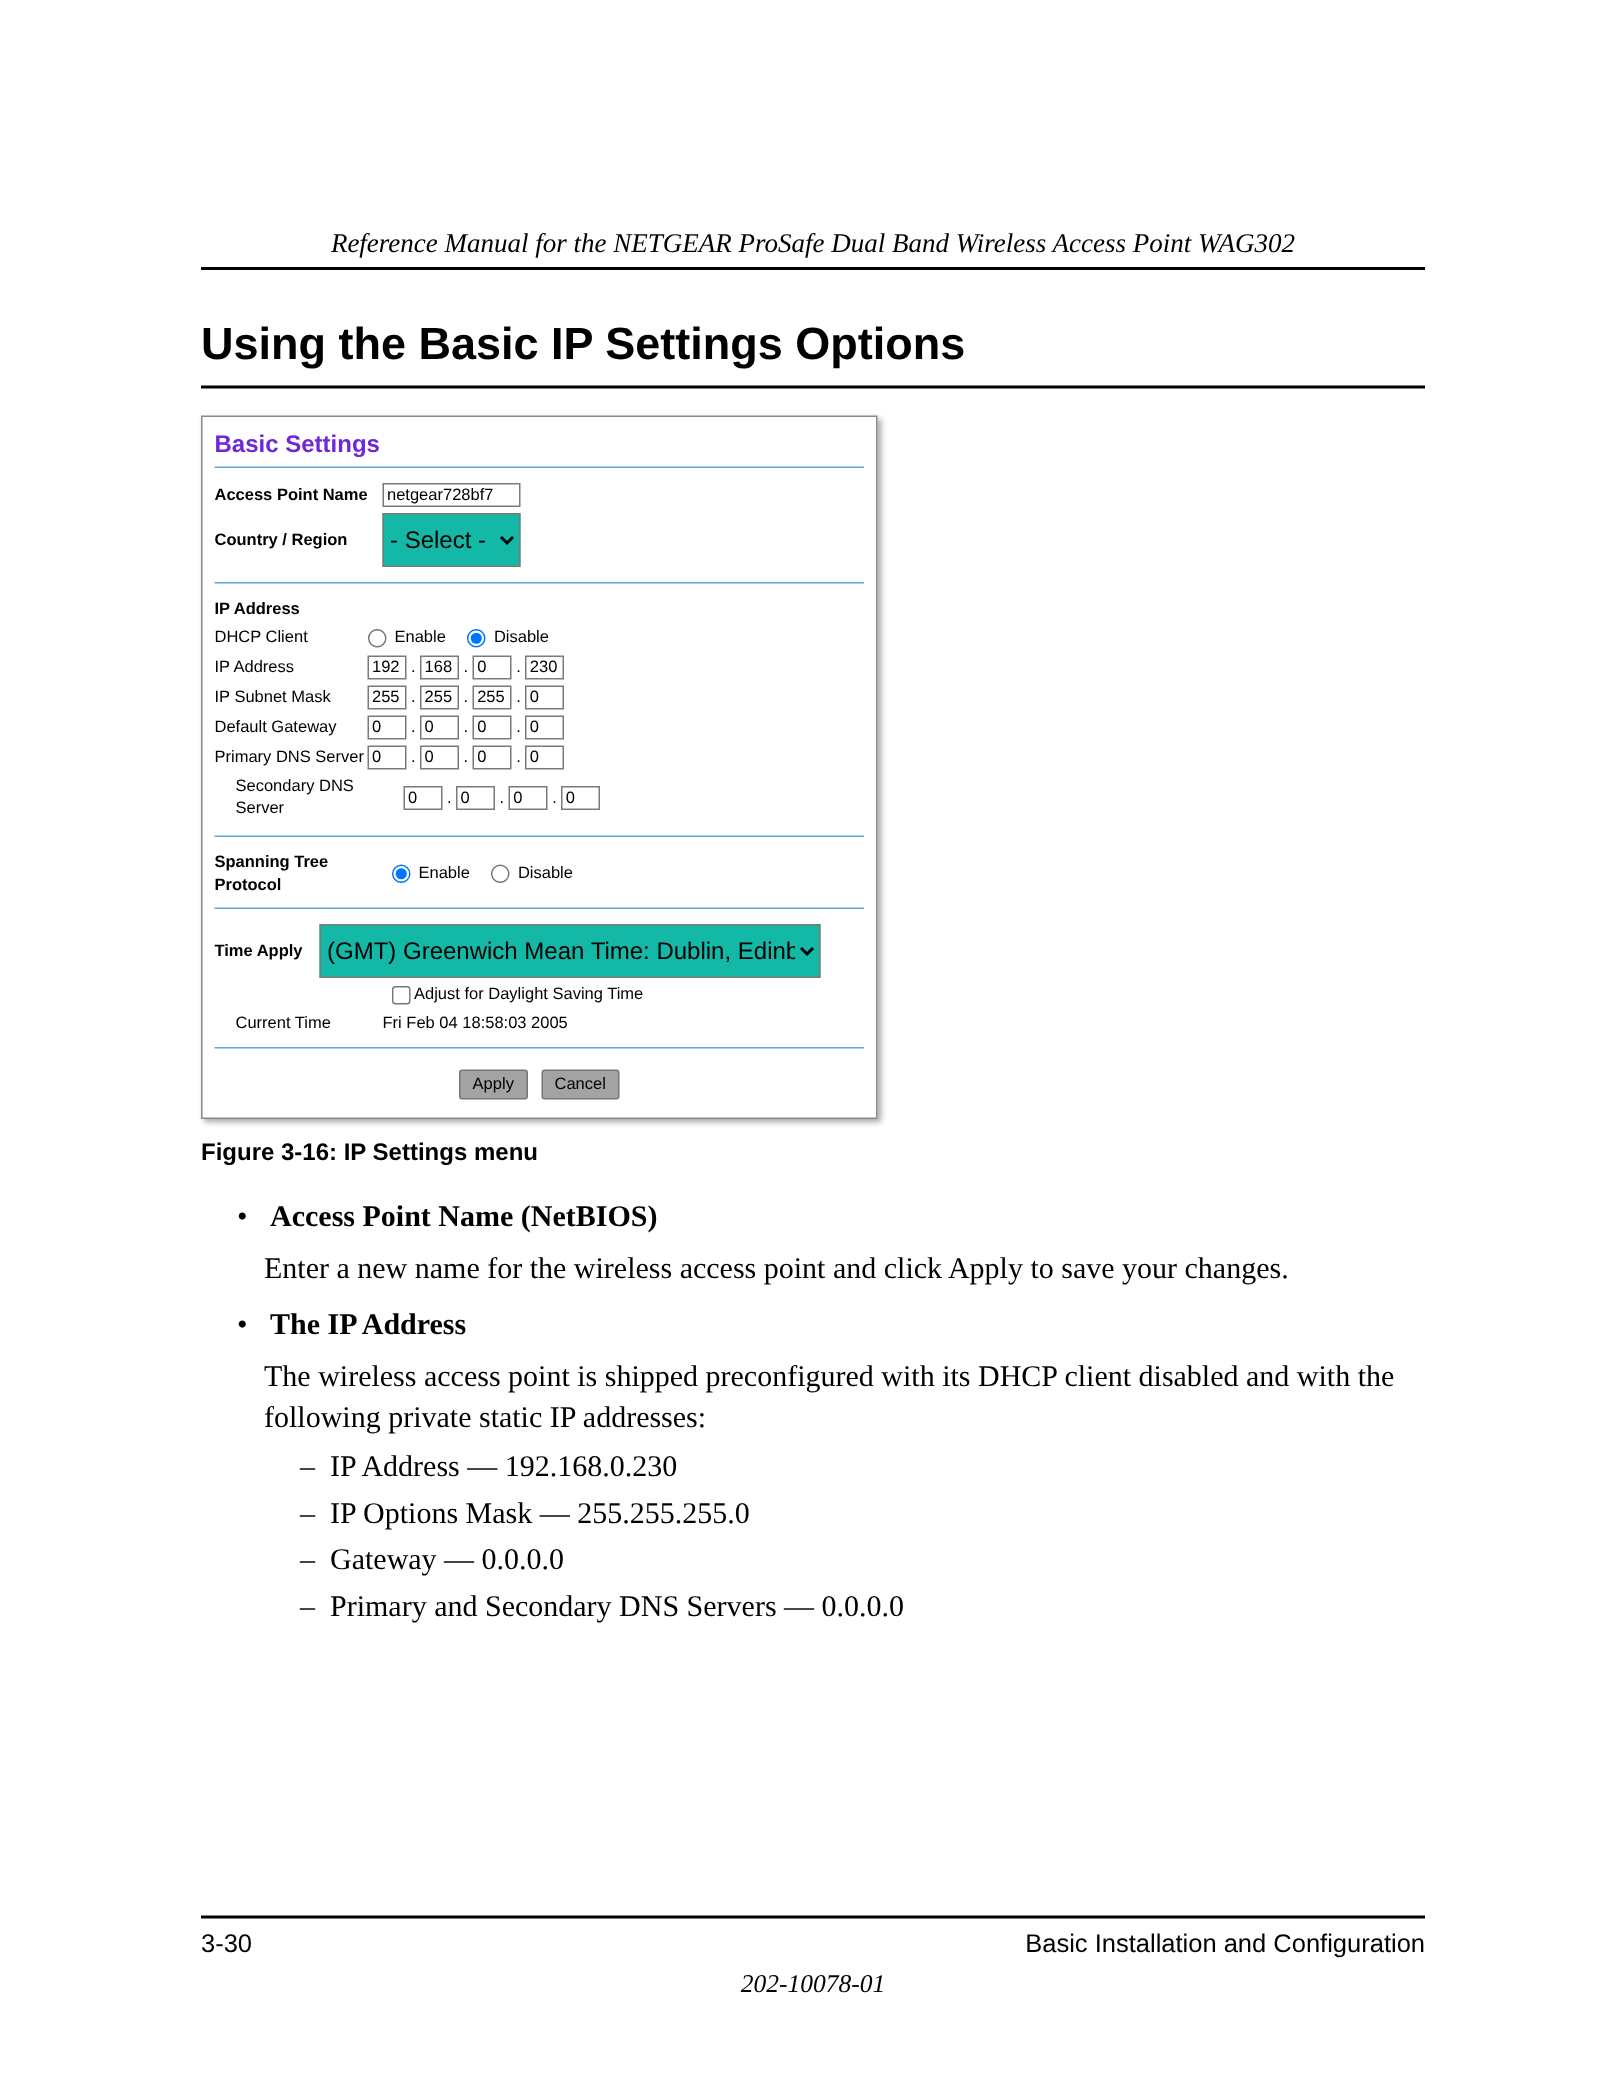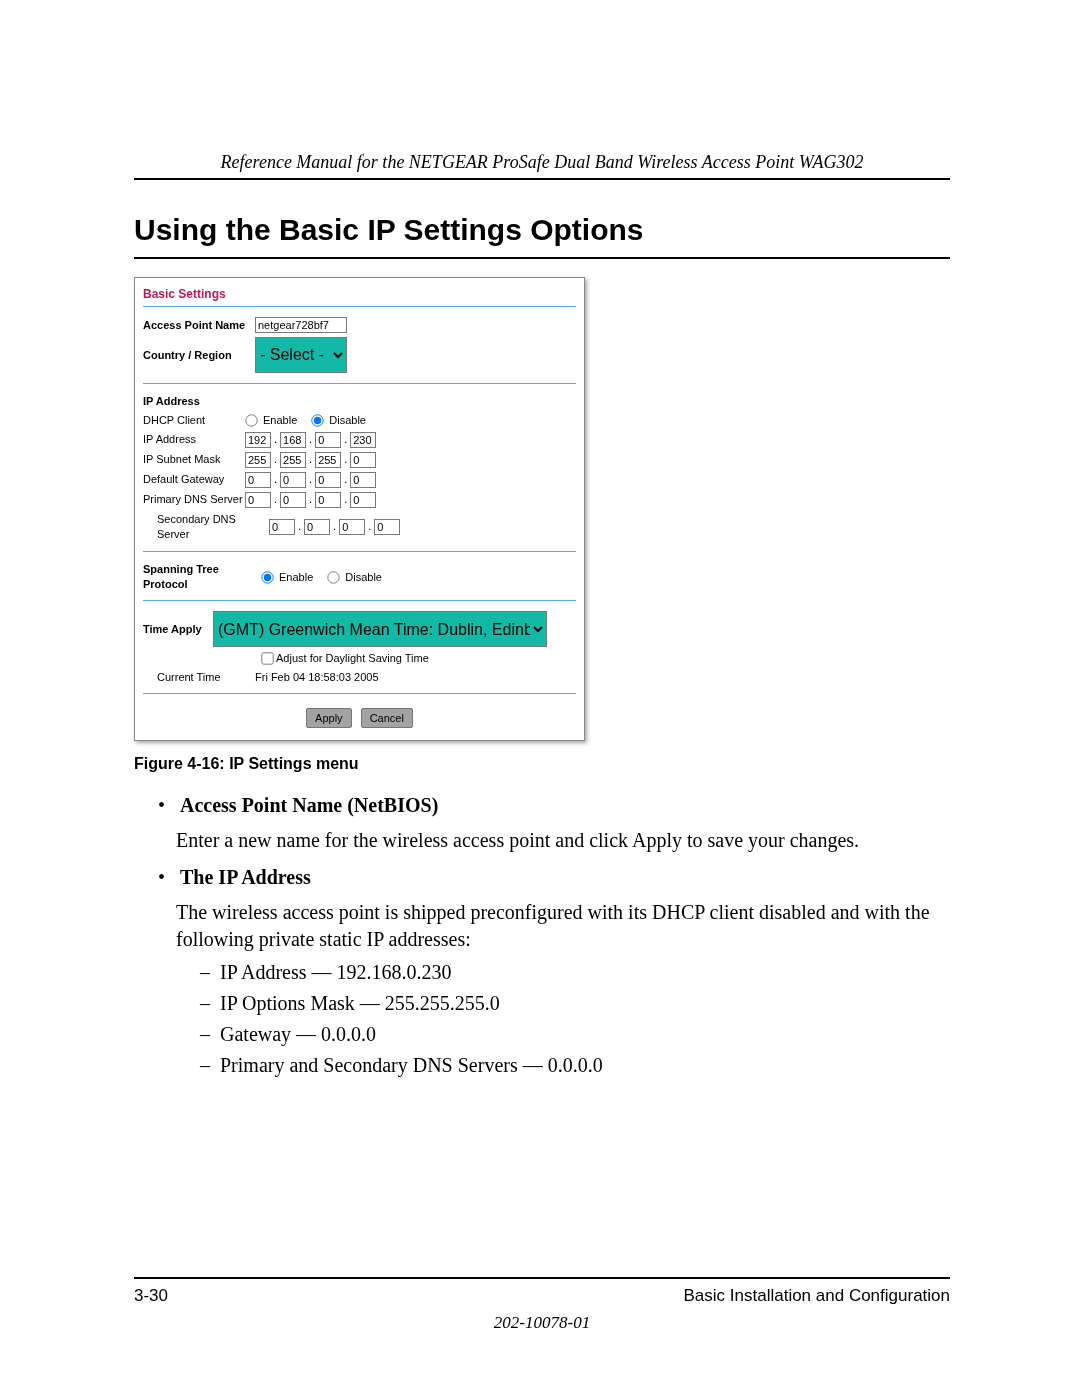--- a/index.html
+++ b/index.html
@@ -54,23 +54,23 @@
     font-family: Arial, Helvetica, sans-serif;
     font-size: 11px;
     color: #000;
     box-shadow: 2px 2px 4px rgba(0,0,0,.35);
     margin: 6px 0 12px 0;
   }
   .shot .pad {
     padding: 6px 8px 8px 8px;
   }
   .shot .panel-title {
-    color: #be185d;
-    font-weight: bold;
-    font-size: 12px;
+    color: #6d28d9;
+    font-weight: bold;
+    font-size: 16px;
     margin: 2px 0 4px 0;
   }
   .shot .rule {
     border-top: 1px solid #5aa9d6;
     margin: 2px 0 10px 0;
   }
   .shot .row, .shot .row-sub {
     display: flex;
     align-items: center;
     margin: 4px 0;
@@ -329,21 +329,21 @@
       </div>
 
       <div class="rule" style="margin-top:8px;"></div>
       <div class="buttons">
         <button class="btn">Apply</button>
         <button class="btn">Cancel</button>
       </div>
     </div>
   </div>
 
-  <div class="fig-caption">Figure 4-16: IP Settings menu</div>
+  <div class="fig-caption">Figure 3-16: IP Settings menu</div>
 
   <ul class="toplist">
     <li>
       <span class="bullet-head">Access Point Name (NetBIOS)</span>
       <div class="sub-para">Enter a new name for the wireless access point and click Apply to save your changes.</div>
     </li>
     <li>
       <span class="bullet-head">The IP Address</span>
       <div class="sub-para">The wireless access point is shipped preconfigured with its DHCP client disabled and with the following private static IP addresses:</div>
       <ul class="dashlist">

